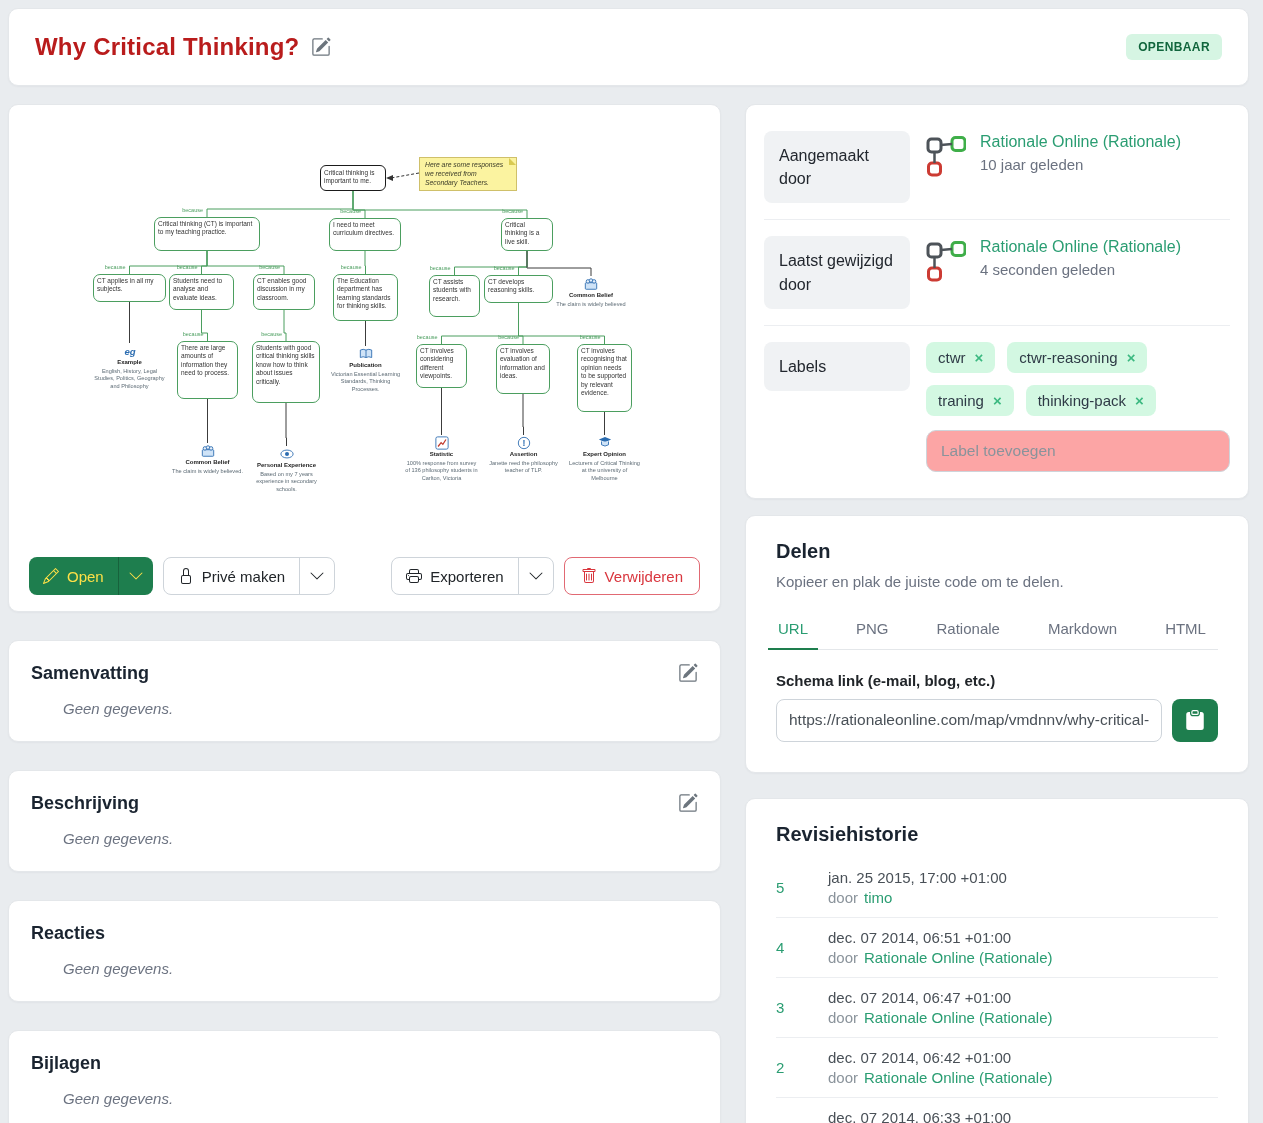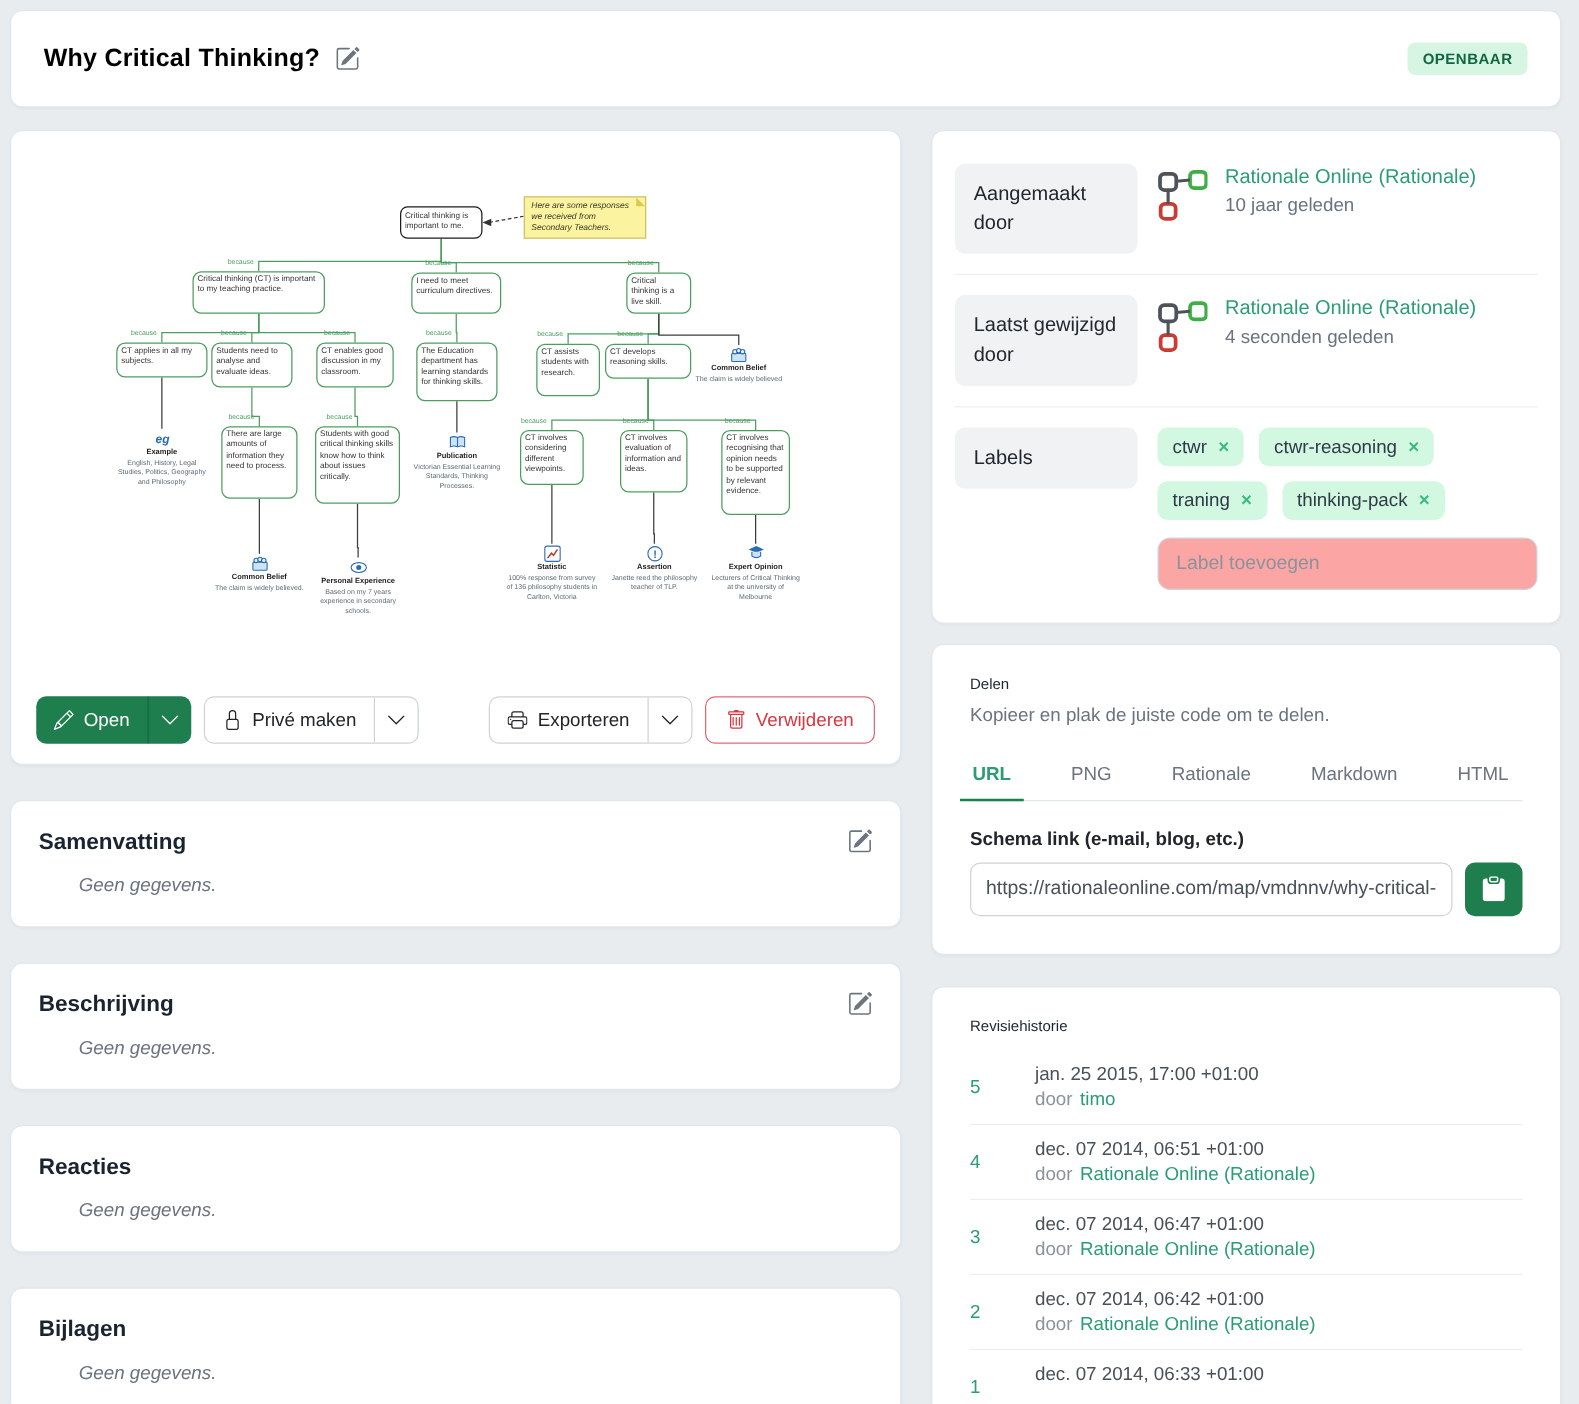--- a/index.html
+++ b/index.html
@@ -14,21 +14,21 @@
   .card {
     background:#fff;
     border:1px solid #e4e7ea;
     border-radius:10px;
     box-shadow:0 1px 2px rgba(20,30,40,.04);
   }
   
   .header-card {
     height:78px; display:flex; align-items:center; padding:0 26px; margin-bottom:18px;
   }
-  .page-title { font-size:20px; font-weight:bold; color:#000000; letter-spacing:.2px; }
+  .page-title { font-size:24px; font-weight:bold; color:#b91c1c; letter-spacing:.2px; }
   .title-edit { margin-left:12px; color:#6c757d; display:inline-flex; }
   .badge {
     margin-left:auto; background:#d6f5e3; color:#11663d;
     font-size:12px; font-weight:bold; letter-spacing:.4px;
     padding:6px 12px; border-radius:6px;
   }
   
   .main { display:flex; gap:24px; align-items:flex-start; }
   .col-left { width:713px; flex:none; display:flex; flex-direction:column; }
   .col-right { flex:1; display:flex; flex-direction:column; }
@@ -53,21 +53,21 @@
   .basis .b-icon svg { width:14px; height:14px; display:block; margin:0 auto; }
   .basis .b-label { font-weight:bold; font-size:6px; color:#1d1d1d; }
   .basis .b-text { font-size:5.6px; color:#5d6b75; margin-top:1px; line-height:1.35; }
   .because-tag { position:absolute; font-size:5.5px; color:#4b9e5f; text-align:right; }
   
   .btn-row { display:flex; align-items:center; padding:0 20px; margin-top:auto; }
   .btn, .split-btn { height:38px; border-radius:8px; font-size:15px; }
   .split-btn { display:inline-flex; align-items:stretch; overflow:hidden; }
   .split-btn .seg { display:flex; align-items:center; gap:8px; padding:0 14px; cursor:pointer; }
   .split-btn .seg.caret { padding:0 9px; }
-  .split-btn.green { background:#1e7e4e; color:#ffffff; }
+  .split-btn.green { background:#1e7e4e; color:#fde047; }
   .split-btn.green .seg.caret { border-left:1px solid rgba(0,0,0,.22); }
   .split-btn.white { background:#fff; border:1px solid #ced4da; color:#212529; }
   .split-btn.white .seg.caret { border-left:1px solid #ced4da; }
   .btn.danger {
     display:inline-flex; align-items:center; gap:8px; padding:0 16px;
     background:#fff; border:1px solid #e16973; color:#d9363e; cursor:pointer;
   }
   .btn-row .gap { margin-left:10px; }
   .btn-row .push { margin-left:auto; }
   .icon16 { width:16px; height:16px; display:block; }
@@ -100,28 +100,28 @@
   }
   .pill .x { color:#3cb981; font-size:15px; font-weight:bold; cursor:pointer; }
   .label-input {
     margin-top:14px; width:100%; height:42px; border:1px solid #ced4da; border-radius:10px;
     padding:0 14px; font-size:15.5px; color:#495057; background:#fca5a5;
     font-family:inherit;
   }
   .label-input::placeholder { color:#8a939b; }
   
   .share-card { margin-top:16px; padding:24px 30px 30px; }
-  .card-h2 { font-size:12px; font-weight:normal; color:#1a2430; }
+  .card-h2 { font-size:20px; font-weight:bold; color:#1a2430; }
   .share-sub { margin-top:10px; color:#6b7280; font-size:15px; }
   .tabs { display:flex; gap:44px; margin-top:22px; border-bottom:1px solid #e4e7ea; }
   .tab {
     background:none; border:none; font-family:inherit; font-size:15px; color:#6b7280;
     padding:8px 2px 12px; cursor:pointer; position:relative;
   }
-  .tab.active { color:#2a9d72;font-weight:bold; }
+  .tab.active { color:#2a9d72; }
   .tab.active::after {
     content:""; position:absolute; left:-8px; right:-8px; bottom:-1px; height:2px; background:#1e7e4e;
   }
   .link-label { margin-top:22px; font-size:15px; font-weight:bold; color:#212529; }
   .link-row { display:flex; gap:10px; margin-top:10px; align-items:center; }
   .link-input {
     flex:1; height:43px; border:1px solid #ced4da; border-radius:8px;
     padding:0 12px; font-size:15.5px; color:#495057; font-family:inherit;
   }
   .copy-btn {

